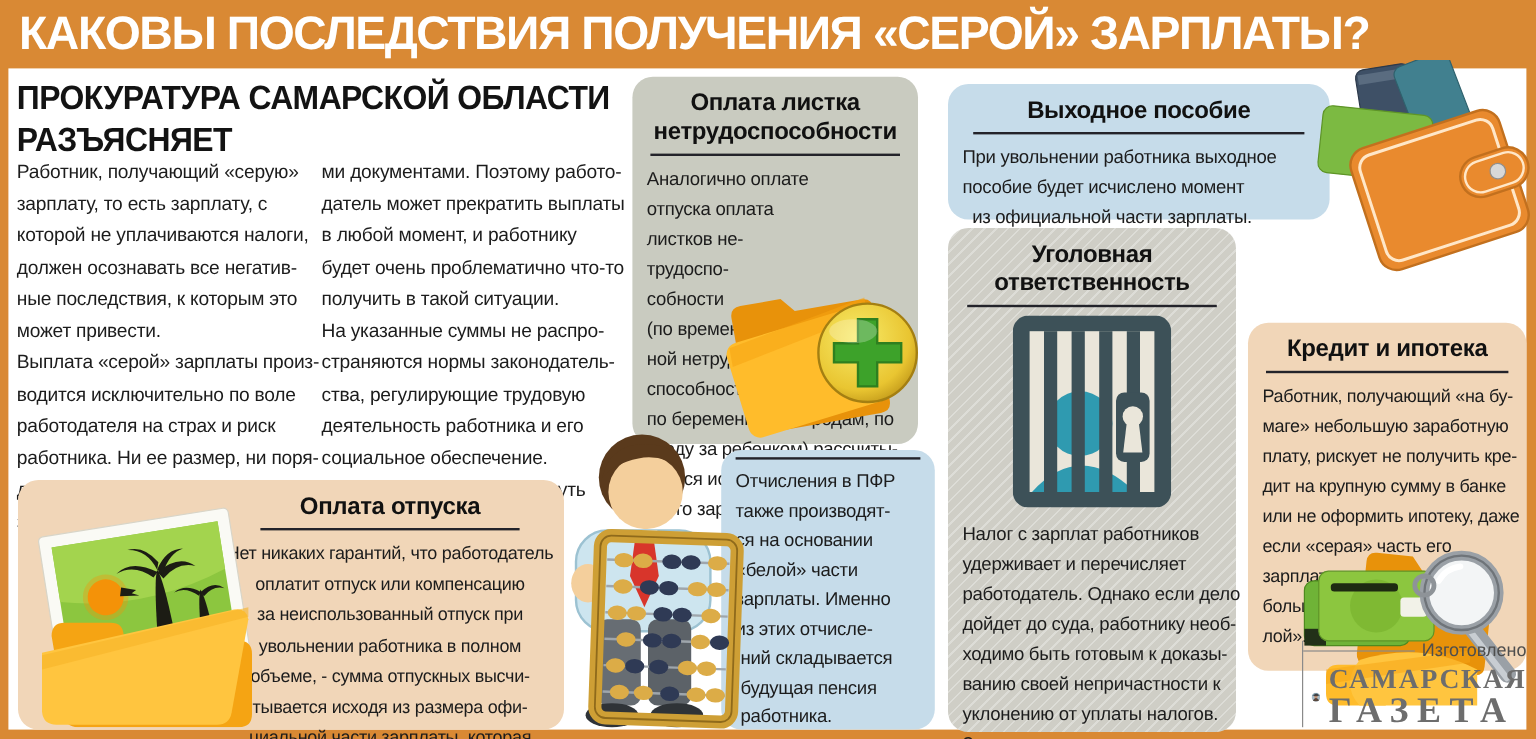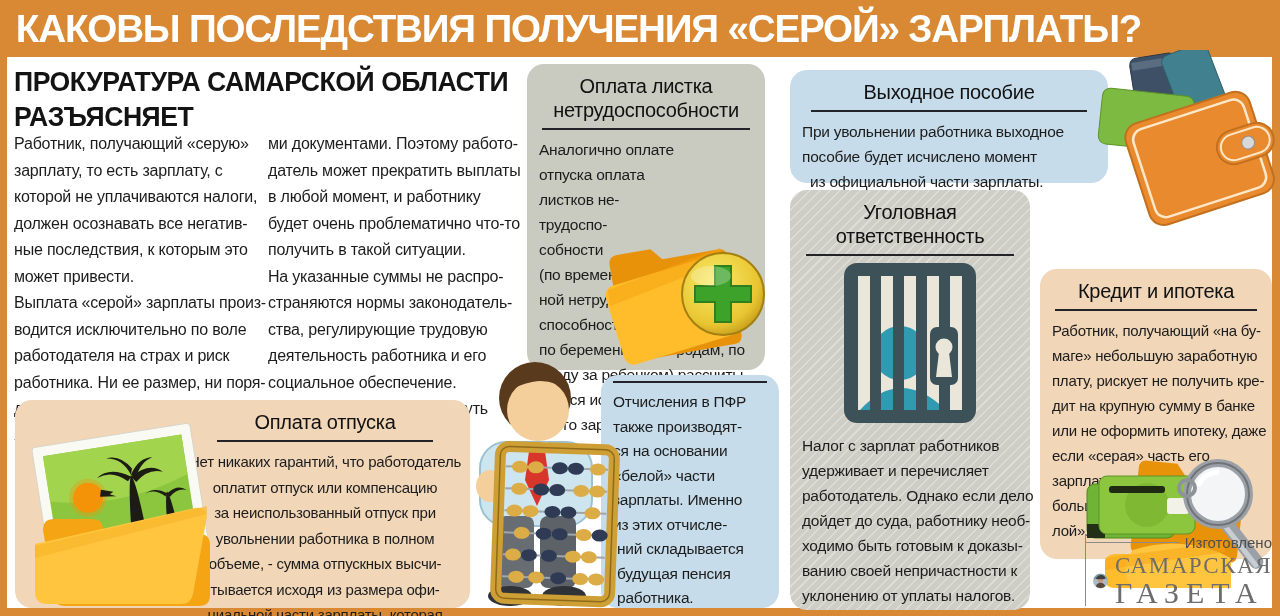--- a/index.html
+++ b/index.html
@@ -24,21 +24,21 @@
   #subtitle{position:absolute;left:14px;top:64px;font-weight:bold;font-size:28px;
     line-height:35px;color:#131313;white-space:pre-line;letter-spacing:-.5px;
     transform:scaleX(.95);transform-origin:left top;z-index:2;}
 
   .intro-col{position:absolute;top:131px;font-size:16px;line-height:26.5px;
     color:var(--text-dark,#1c1c1c);white-space:pre;letter-spacing:-.2px;z-index:2;}
   #intro-col1{left:14px;}
   #intro-col2{left:268px;}
 
   .card{position:absolute;border-radius:17px;z-index:3;}
-  .card .hd{font-weight:normal;font-size:20px;line-height:24px;text-align:center;
+  .card .hd{font-weight:bold;font-size:20px;line-height:24px;text-align:center;
     color:#111;white-space:pre-line;padding-top:10px;letter-spacing:-.3px;}
   .card .rule{height:2px;background:#23232a;width:87%;margin:6px auto 7px;}
   .card .bd{font-size:15.5px;line-height:25px;color:var(--text-dark,#1c1c1c);
     white-space:pre;padding:0 12px;letter-spacing:-.25px;}
 
   #card-sick{left:527px;top:64px;width:238px;height:306px;background:var(--box-greygreen,#C9CBC0);}
   #card-sick .ic{position:absolute;right:-2px;top:128px;}
   #card-severance{left:790px;top:70px;width:318px;height:113px;background:var(--box-blue,#C6DCEA);}
   #card-criminal{left:790px;top:190px;width:240px;height:420px;
     background:repeating-linear-gradient(135deg,rgba(255,255,255,.30) 0 1.5px,rgba(255,255,255,0) 1.5px 7px),var(--box-grey,#CFCEC6);}
@@ -56,21 +56,21 @@
 
   #man-icon-wrap{position:absolute;left:440px;top:354px;z-index:6;}
   #wallet-icon-wrap{position:absolute;left:1096px;top:50px;z-index:6;}
 
   #logo{position:absolute;left:1085px;top:534px;width:187px;height:72px;z-index:4;
     border-left:1.5px solid #8a8a8a;}
   #logo .top{display:flex;align-items:center;}
   #logo .line{flex:1;border-top:1.5px solid #8a8a8a;height:0;}
   #logo .made{font-size:15px;color:#4e4e4e;padding-left:6px;white-space:nowrap;}
   #logo .main{display:flex;align-items:center;gap:7px;padding:3px 0 0 7px;}
-  #logo .paper{font-family:"Liberation Serif",serif;color:#6d6d6d;line-height:1;}
+  #logo .paper{font-family:"Liberation Serif",serif;color:#6d6d6d;line-height:1;font-weight:bold;}
   #logo .l1{font-size:23px;letter-spacing:1.5px;}
   #logo .l2{font-size:30px;letter-spacing:7px;margin-top:1px;}
 </style>
 </head>
 <body>
 
 <div id="poster">
 
   <div id="border-left" class="border-strip"></div>
   <div id="border-right" class="border-strip"></div>

